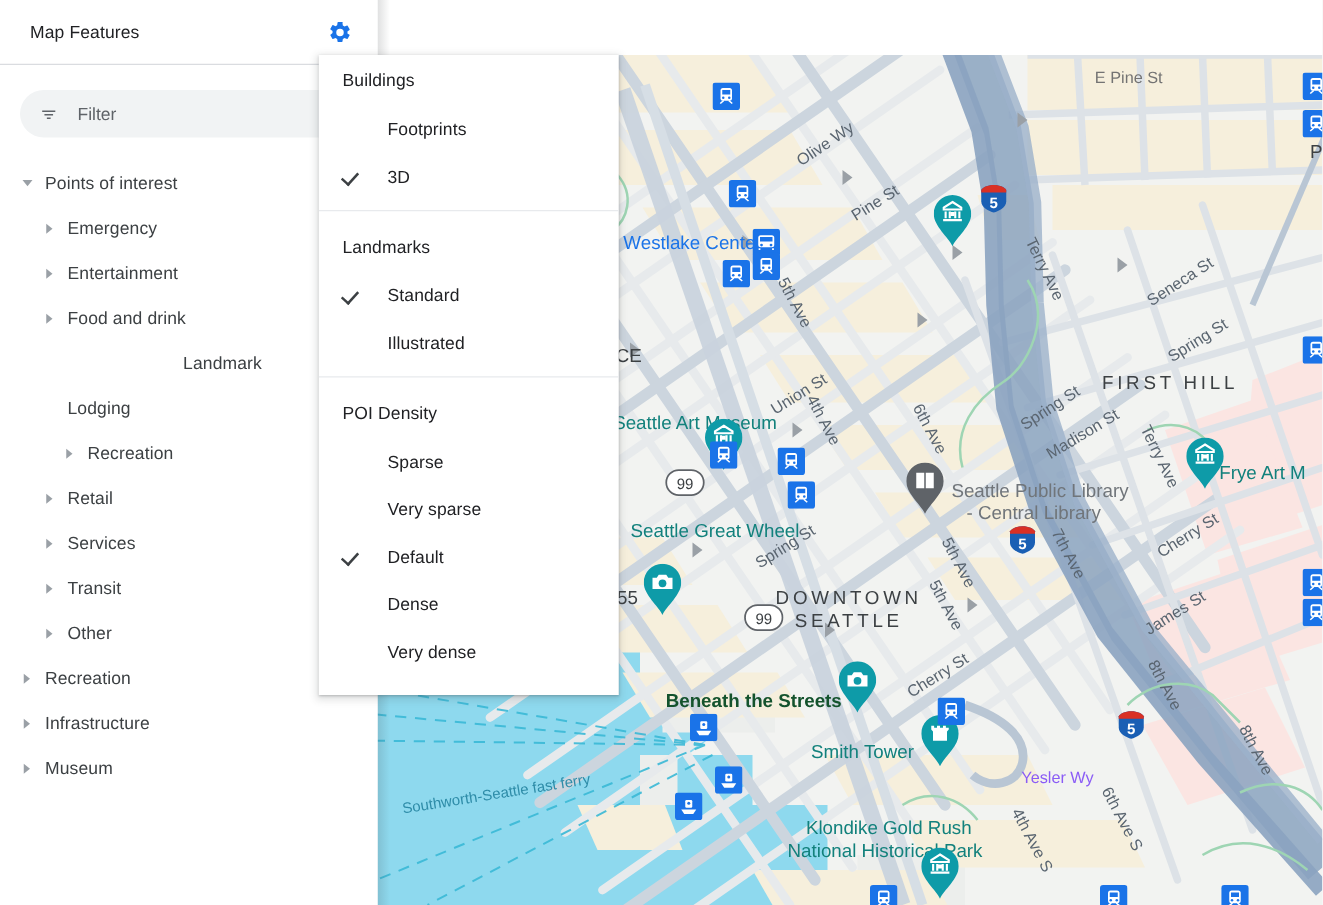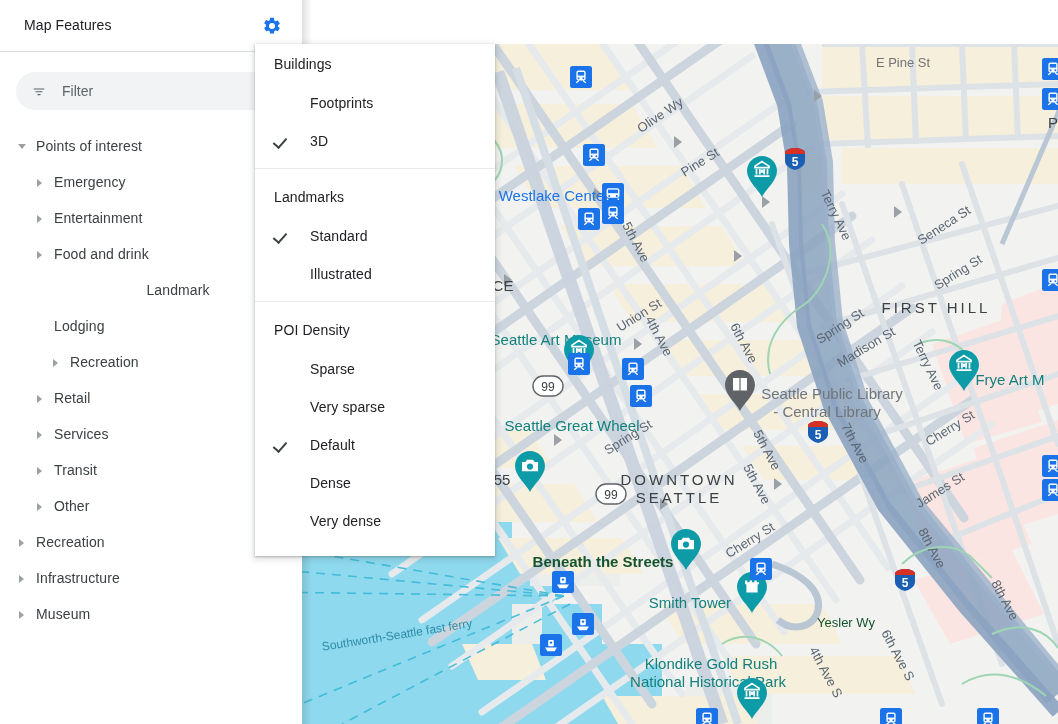--- a/index.html
+++ b/index.html
@@ -295,21 +295,21 @@
       <div style="position: absolute; left: 626px; top: 321px; transform: translate(-50%, -50%) rotate(64deg); white-space: nowrap; font-size: 13px; color: rgb(90, 101, 112);">Terry Ave</div>
       <div style="position: absolute; left: 442px; top: 299px; transform: translate(-50%, -50%) rotate(62deg); white-space: nowrap; font-size: 13px; color: rgb(90, 101, 112);">6th Ave</div>
       <div style="position: absolute; left: 553px; top: 399px; transform: translate(-50%, -50%) rotate(62deg); white-space: nowrap; font-size: 13px; color: rgb(90, 101, 112);">7th Ave</div>
       <div style="position: absolute; left: 648px; top: 384px; transform: translate(-50%, -50%) rotate(-32deg); white-space: nowrap; font-size: 13px; color: rgb(90, 101, 112);">Cherry St</div>
       <div style="position: absolute; left: 638px; top: 446px; transform: translate(-50%, -50%) rotate(-32deg); white-space: nowrap; font-size: 13px; color: rgb(90, 101, 112);">James St</div>
       <div style="position: absolute; left: 465px; top: 406px; transform: translate(-50%, -50%) rotate(62deg); white-space: nowrap; font-size: 13px; color: rgb(90, 101, 112);">5th Ave</div>
       <div style="position: absolute; left: 448px; top: 496px; transform: translate(-50%, -50%) rotate(-32deg); white-space: nowrap; font-size: 13px; color: rgb(90, 101, 112);">Cherry St</div>
       <div style="position: absolute; left: 326px; top: 393px; transform: translate(-50%, -50%) rotate(-32deg); white-space: nowrap; font-size: 13px; color: rgb(90, 101, 112);">Spring St</div>
       <div style="position: absolute; left: 455px; top: 440px; transform: translate(-50%, -50%) rotate(62deg); white-space: nowrap; font-size: 13px; color: rgb(90, 101, 112);">5th Ave</div>
       <div style="position: absolute; left: 630px; top: 504px; transform: translate(-50%, -50%) rotate(62deg); white-space: nowrap; font-size: 13px; color: rgb(90, 101, 112);">8th Ave</div>
-      <div style="position: absolute; left: 544px; top: 578px; transform: translate(-50%, -50%) rotate(0deg); white-space: nowrap; font-size: 13px; color: #14532d;">Yesler Wy</div>
+      <div style="position: absolute; left: 544px; top: 578px; transform: translate(-50%, -50%) rotate(0deg); white-space: nowrap; font-size: 13px; color: #8b5cf6;">Yesler Wy</div>
       <div style="position: absolute; left: 524px; top: 628px; transform: translate(-50%, -50%) rotate(62deg); white-space: nowrap; font-size: 13px; color: rgb(90, 101, 112);">4th Ave S</div>
       <div style="position: absolute; left: 596px; top: 611px; transform: translate(-50%, -50%) rotate(62deg); white-space: nowrap; font-size: 13px; color: rgb(90, 101, 112);">6th Ave S</div>
       <div style="position: absolute; left: 703px; top: 556px; transform: translate(-50%, -50%) rotate(62deg); white-space: nowrap; font-size: 13px; color: rgb(90, 101, 112);">8th Ave</div>
       <div style="position: absolute; left: 252px; top: 151px; transform: translate(-50%, -50%); white-space: nowrap; font-size: 15px; color: rgb(26, 115, 232);">Westlake Center</div>
       <div style="position: absolute; left: 254px; top: 295px; transform: translate(-50%, -50%); white-space: nowrap; font-size: 15px; color: rgb(18, 129, 124);">Seattle Art Museum</div>
       <div style="position: absolute; left: 270px; top: 381px; transform: translate(-50%, -50%); white-space: nowrap; font-size: 15px; color: rgb(18, 129, 124);">Seattle Great Wheel</div>
       <div style="position: absolute; left: 530px; top: 349px; transform: translate(-50%, -50%); white-space: nowrap; font-size: 15px; color: rgb(112, 117, 122);">Seattle Public Library</div>
       <div style="position: absolute; left: 525px; top: 367px; transform: translate(-50%, -50%); white-space: nowrap; font-size: 15px; color: rgb(112, 117, 122);">- Central Library</div>
       <div style="position: absolute; left: 301px; top: 517px; transform: translate(-50%, -50%); white-space: nowrap; font-size: 15px; color: #14532d; font-weight: bold;">Beneath the Streets</div>
       <div style="position: absolute; left: 388px; top: 558px; transform: translate(-50%, -50%); white-space: nowrap; font-size: 15px; color: rgb(18, 129, 124);">Smith Tower</div>

